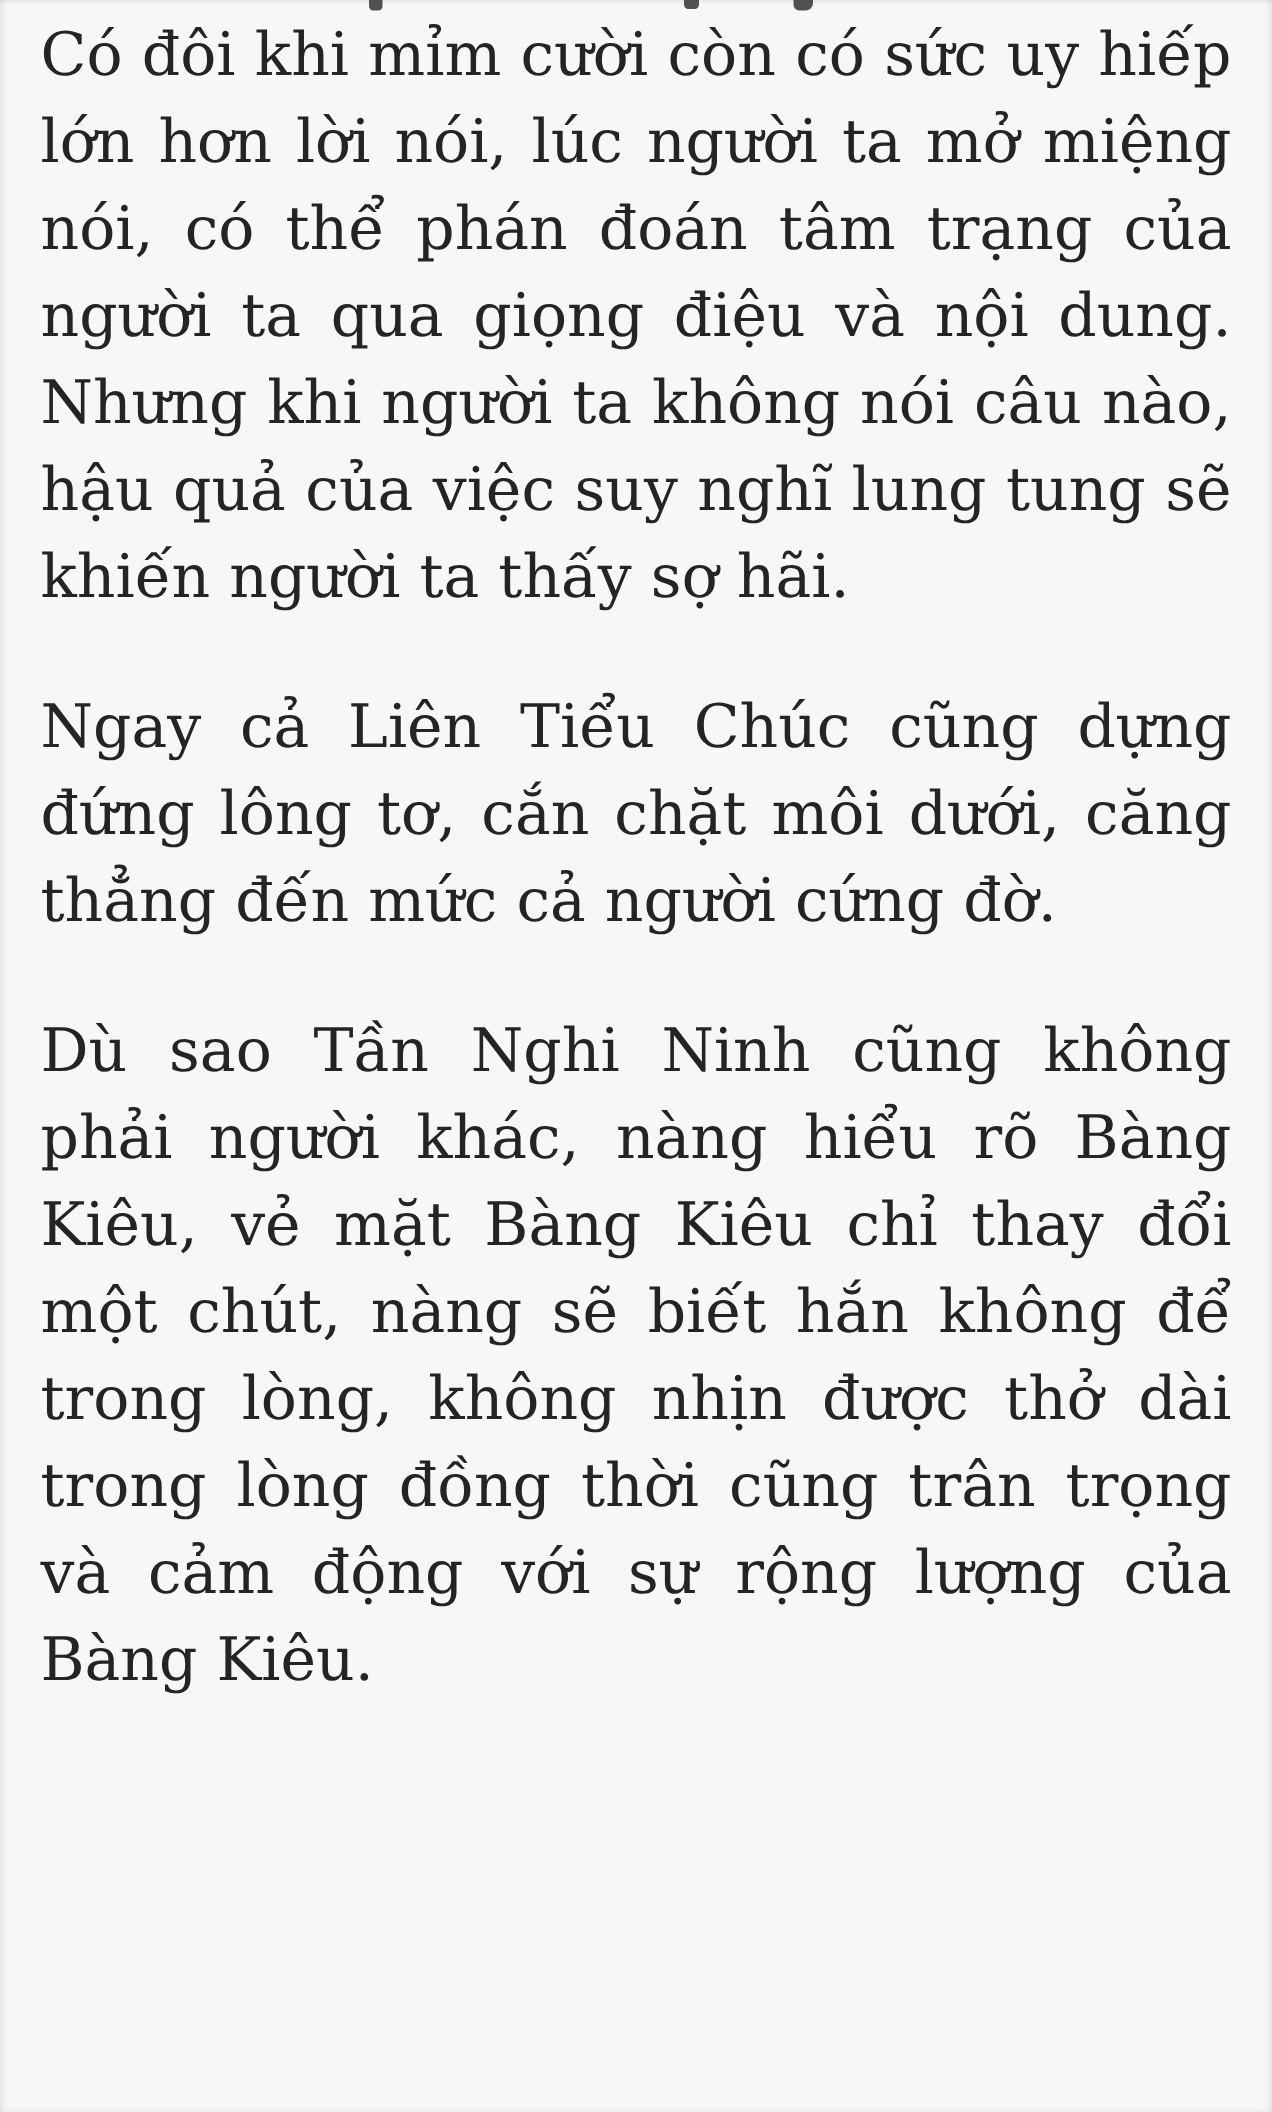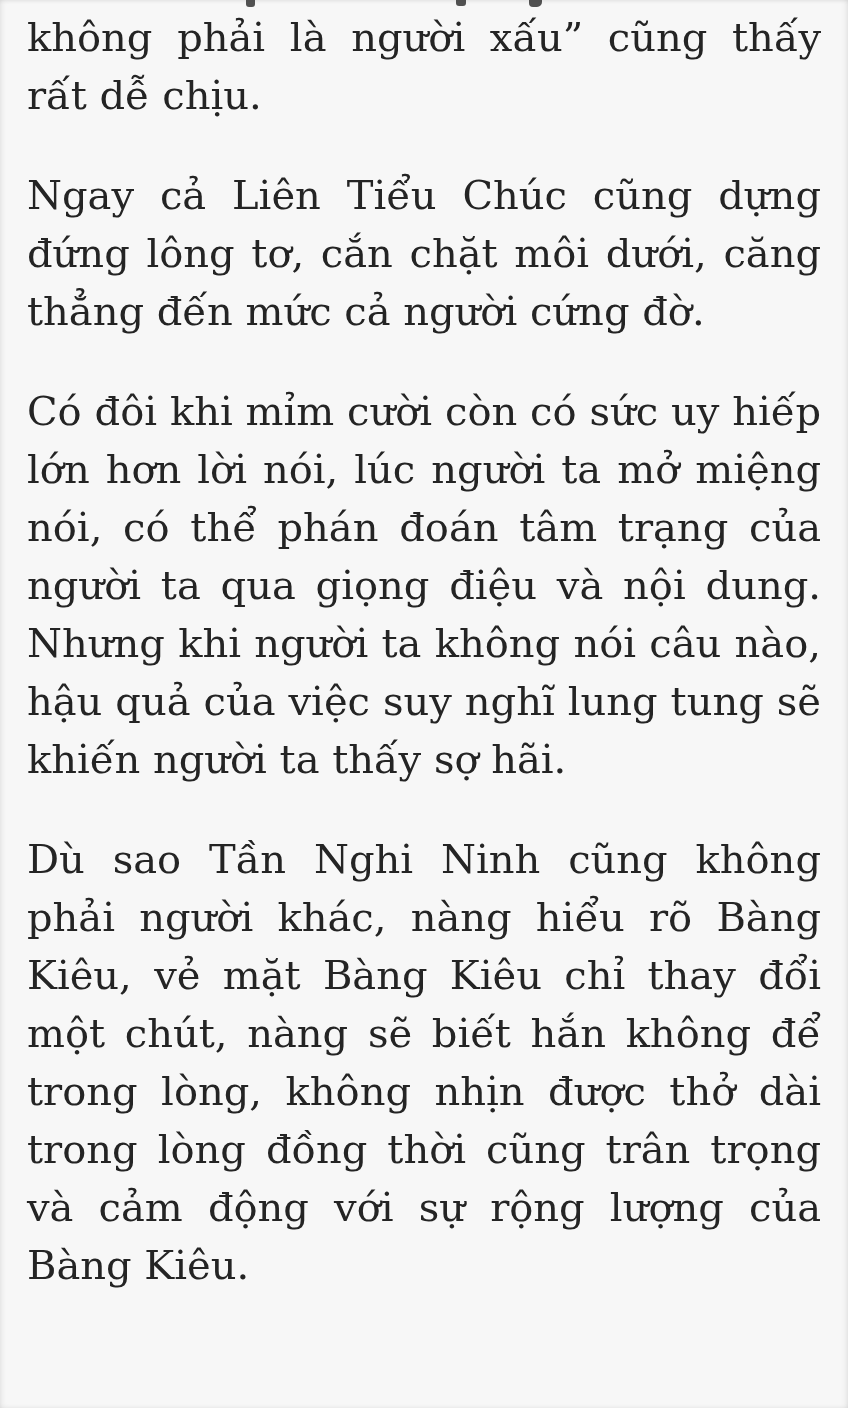--- a/index.html
+++ b/index.html
@@ -61,19 +61,18 @@
 
 <div class="viewport">
 
   <div class="remnant">
     <span class="tip tip1"></span>
     <span class="tip tip2"></span>
     <span class="tip tip3"></span>
   </div>
 
   <div class="text-column">
-    <p>không phải là người xấu” cũng thấy rất dễ chịu.</p>
+    <p>Có đôi khi mỉm cười còn có sức uy hiếp lớn hơn lời nói, lúc người ta mở miệng nói, có thể phán đoán tâm trạng của người ta qua giọng điệu và nội dung. Nhưng khi người ta không nói câu nào, hậu quả của việc suy nghĩ lung tung sẽ khiến người ta thấy sợ hãi.</p>
     <p>Ngay cả Liên Tiểu Chúc cũng dựng đứng lông tơ, cắn chặt môi dưới, căng thẳng đến mức cả người cứng đờ.</p>
-    <p>Có đôi khi mỉm cười còn có sức uy hiếp lớn hơn lời nói, lúc người ta mở miệng nói, có thể phán đoán tâm trạng của người ta qua giọng điệu và nội dung. Nhưng khi người ta không nói câu nào, hậu quả của việc suy nghĩ lung tung sẽ khiến người ta thấy sợ hãi.</p>
     <p>Dù sao Tần Nghi Ninh cũng không phải người khác, nàng hiểu rõ Bàng Kiêu, vẻ mặt Bàng Kiêu chỉ thay đổi một chút, nàng sẽ biết hắn không để trong lòng, không nhịn được thở dài trong lòng đồng thời cũng trân trọng và cảm động với sự rộng lượng của Bàng Kiêu.</p>
   </div>
 
 </div>
 
 </body></html>

